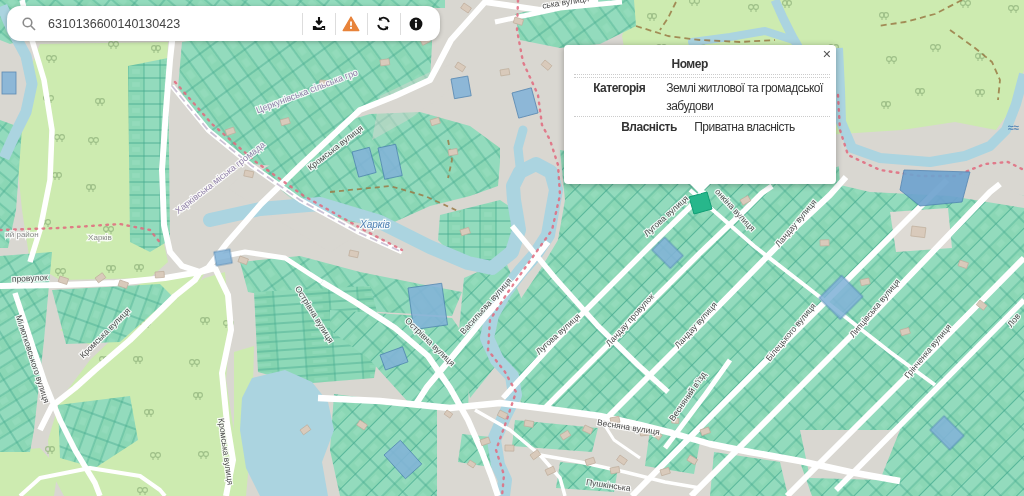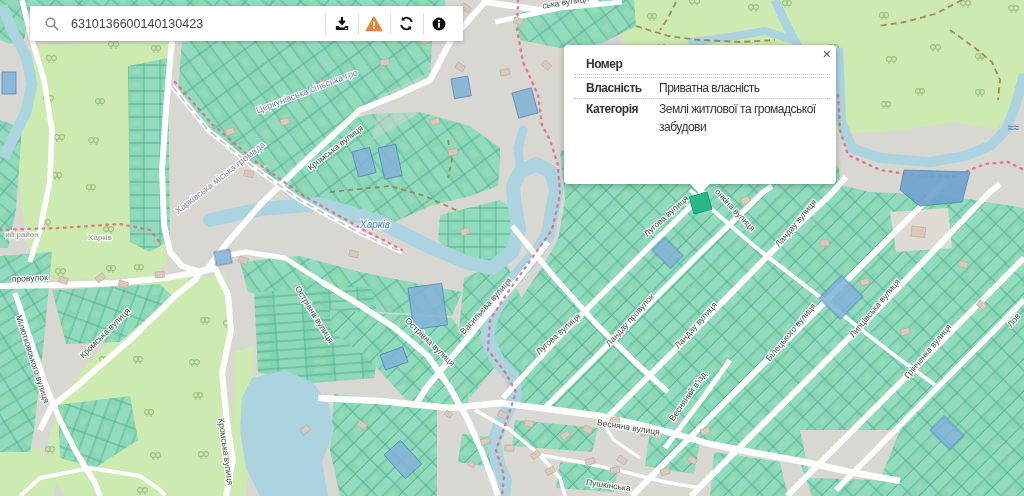--- a/index.html
+++ b/index.html
@@ -1,24 +1,24 @@
 <!DOCTYPE html>
 <html><head><meta charset="utf-8">
 <style>
 html,body{margin:0;padding:0;width:1024px;height:496px;overflow:hidden;font-family:"Liberation Sans",sans-serif;}
 #map{position:absolute;left:0;top:0;width:1024px;height:496px;}
-#bar{position:absolute;left:7px;top:6px;width:433px;height:35px;background:#fff;border-radius:0;box-shadow:0 1px 4px rgba(0,0,0,0.25);display:flex;align-items:center;padding-right:8px;box-sizing:border-box;margin-left:23px;}
+#bar{position:absolute;left:7px;top:6px;width:433px;height:35px;background:#fff;border-radius:13px;box-shadow:0 1px 4px rgba(0,0,0,0.25);display:flex;align-items:center;padding-right:8px;box-sizing:border-box;}
 #bar .q{margin-left:14px;}
 #bar .txt{margin-left:11px;font-size:12.5px;color:#454545;flex:1;}
 #bar .sep{width:1px;height:22px;background:#ddd;}
 #bar .ic{width:31.5px;display:flex;align-items:center;justify-content:center;}
 #pop{position:absolute;left:564px;top:45px;width:272px;height:139px;background:#fff;border-radius:4px;box-shadow:0 1px 6px rgba(0,0,0,0.3);font-size:12px;letter-spacing:-0.5px;color:#333;box-sizing:border-box;padding:9px 6px 0 10px;}
 #pop:after{content:"";position:absolute;left:126px;top:139px;border:10px solid transparent;border-top-color:#fff;border-bottom-width:0;}
 #pop .x{position:absolute;right:5px;top:3px;font-size:11px;color:#555;}
-#pop .r{display:flex;border-bottom:1px dotted #ccc;padding:1px 0 1px 12px;}
+#pop .r{display:flex;border-bottom:1px dotted #ccc;padding:1px 0 1px 12px;justify-content:center;}
 #pop .r:last-child{border-bottom:none;}
 #pop .l{font-weight:bold;width:73px;flex:none;line-height:18px;}
 #pop .v{line-height:18px;}
 </style></head>
 <body>
 <div id="map"><svg width="1024" height="496" viewBox="0 0 1024 496">
 <defs>
 <pattern id="pa45" width="23.0" height="21" patternUnits="userSpaceOnUse" patternTransform="rotate(45)">
 <rect width="23.0" height="21" fill="#8bd7b5"></rect>
 <rect x="11.5" width="11.5" height="21" fill="#93dbbd"></rect>
@@ -482,19 +482,19 @@
     </div>
 </div>
 <div id="pop">
  <div class="x">✕</div>
  <div class="r">
       <div class="l">Номер</div>
     </div>
  <div class="r">
     </div>
  <div class="r">
+      <div class="l">Категорія</div>
+      <div class="v">Землі житлової та громадської<br>забудови</div>
+    </div>
+ <div class="r">
       <div class="l">Власність</div>
       <div class="v">Приватна власність</div>
     </div>
- <div class="r">
-      <div class="l">Категорія</div>
-      <div class="v">Землі житлової та громадської<br>забудови</div>
-    </div>
 </div>
 </body></html>

